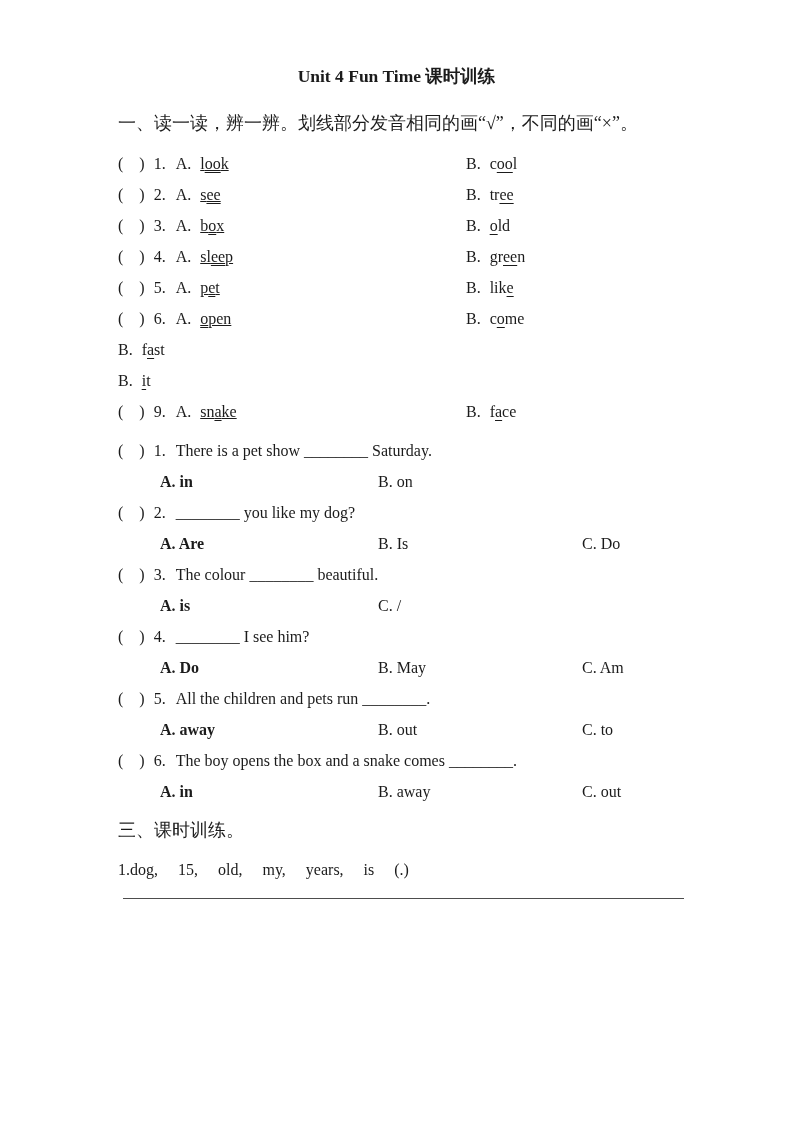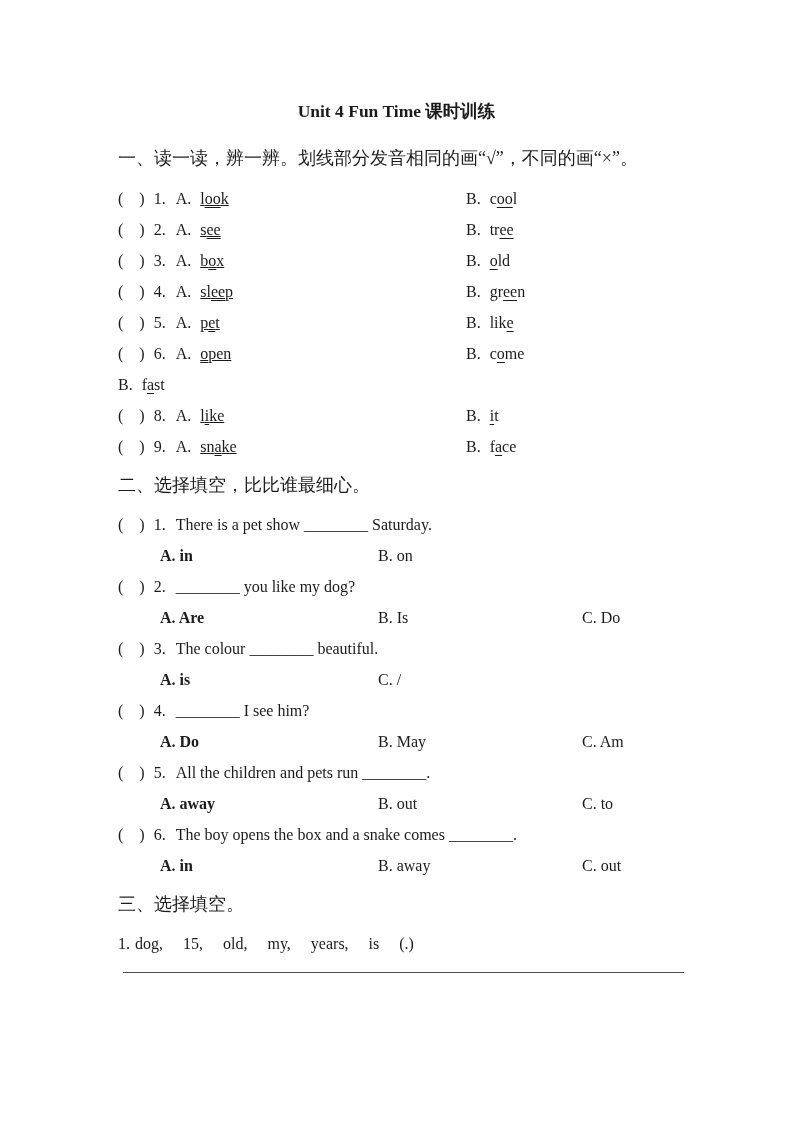--- a/index.html
+++ b/index.html
@@ -4,21 +4,21 @@
 <style>
   html, body { margin: 0; padding: 0; }
   body {
     width: 793px; height: 1122px;
     background: #ffffff;
     color: #1b1b1b;
     font-family: "Liberation Serif", "DejaVu Serif", serif;
     font-size: 16px;
     overflow: hidden;
   }
-  .page { padding-top: 96px; }
+  .page { padding-top: 61px; }
   .title {
     text-align: center;
     font-weight: bold;
     font-size: 17.5px;
     line-height: 31px;
   }
   .content { margin-left: 118px; margin-right: 80px; }
   .sec-heading {
     font-size: 18px;
     line-height: 31px;
@@ -41,21 +41,21 @@
   .sec2-heading { margin-top: 8px; }
   .s2-list { margin-top: 8px; }
   .q-stem { line-height: 31px; white-space: pre-wrap; }
   .stem-text { margin-left: 10px; }
   .opt-row { display: flex; line-height: 31px; }
   .opt-a { margin-left: 42px; width: 218px; flex: 0 0 auto; font-weight: bold; }
   .opt-b { width: 204px; flex: 0 0 auto; }
   .opt-c { flex: 1 1 auto; }
   .sec3-heading { margin-top: 8px; }
   .s3-item { margin-top: 8px; line-height: 31px; white-space: pre; }
-  .s3-tokens { margin-left: 5px; }
+  .s3-tokens { }
   .answer-line {
     margin-top: 13px;
     margin-left: 5px;
     width: 561px;
     height: 0;
     border-bottom: 1px solid #4d4d4d;
   }
 </style>
 </head>
 <body>
@@ -123,41 +123,37 @@
         </div>
       </div>
 
       <div class="s1-row">
         <div class="s1-col-b">
           <span>B.</span><span class="wordb"><span>f</span><span class="u">a</span><span>st</span></span>
         </div>
       </div>
 
       <div class="s1-row">
-        <div class="s1-col-a">
-          <span class="paren">(    )</span><span class="num">8.</span><span class="lbl">A.</span><span class="word"><span>l</span><span class="u">i</span><span>ke</span></span>
-        </div>
         <div class="s1-col-b">
           <span>B.</span><span class="wordb"><span></span><span class="u">i</span><span>t</span></span>
         </div>
       </div>
 
       <div class="s1-row">
         <div class="s1-col-a">
           <span class="paren">(    )</span><span class="num">9.</span><span class="lbl">A.</span><span class="word"><span>sn</span><span class="u">a</span><span>ke</span></span>
         </div>
         <div class="s1-col-b">
           <span>B.</span><span class="wordb"><span>f</span><span class="u">a</span><span>ce</span></span>
         </div>
       </div>
 
 
     </div>
 
-    <div class="sec-heading sec2-heading">二、选择填空，比比谁最细心。</div>
 
     <div class="s2-list">
 
       <div class="q-stem"><span class="paren">(    )</span><span class="num">1.</span><span class="stem-text">There is a pet show ________ Saturday.</span></div>
       <div class="opt-row">
         <span class="opt-a">A. in</span>
         <span class="opt-b">B. on</span>
       </div>
 
       <div class="q-stem"><span class="paren">(    )</span><span class="num">2.</span><span class="stem-text">________ you like my dog?</span></div>
@@ -189,20 +185,20 @@
 
       <div class="q-stem"><span class="paren">(    )</span><span class="num">6.</span><span class="stem-text">The boy opens the box and a snake comes ________.</span></div>
       <div class="opt-row">
         <span class="opt-a">A. in</span>
         <span class="opt-b">B. away</span>
         <span class="opt-c">C. out</span>
       </div>
 
     </div>
 
-    <div class="sec-heading sec3-heading">三、选择填空。</div>
+    <div class="sec-heading sec3-heading">三、课时训练。</div>
 
     <div class="s3-item"><span>1.</span><span class="s3-tokens">dog,     15,     old,     my,     years,     is     (.)</span></div>
 
     <div class="answer-line"></div>
 
   </div>
 </div>
 
 </body></html>

